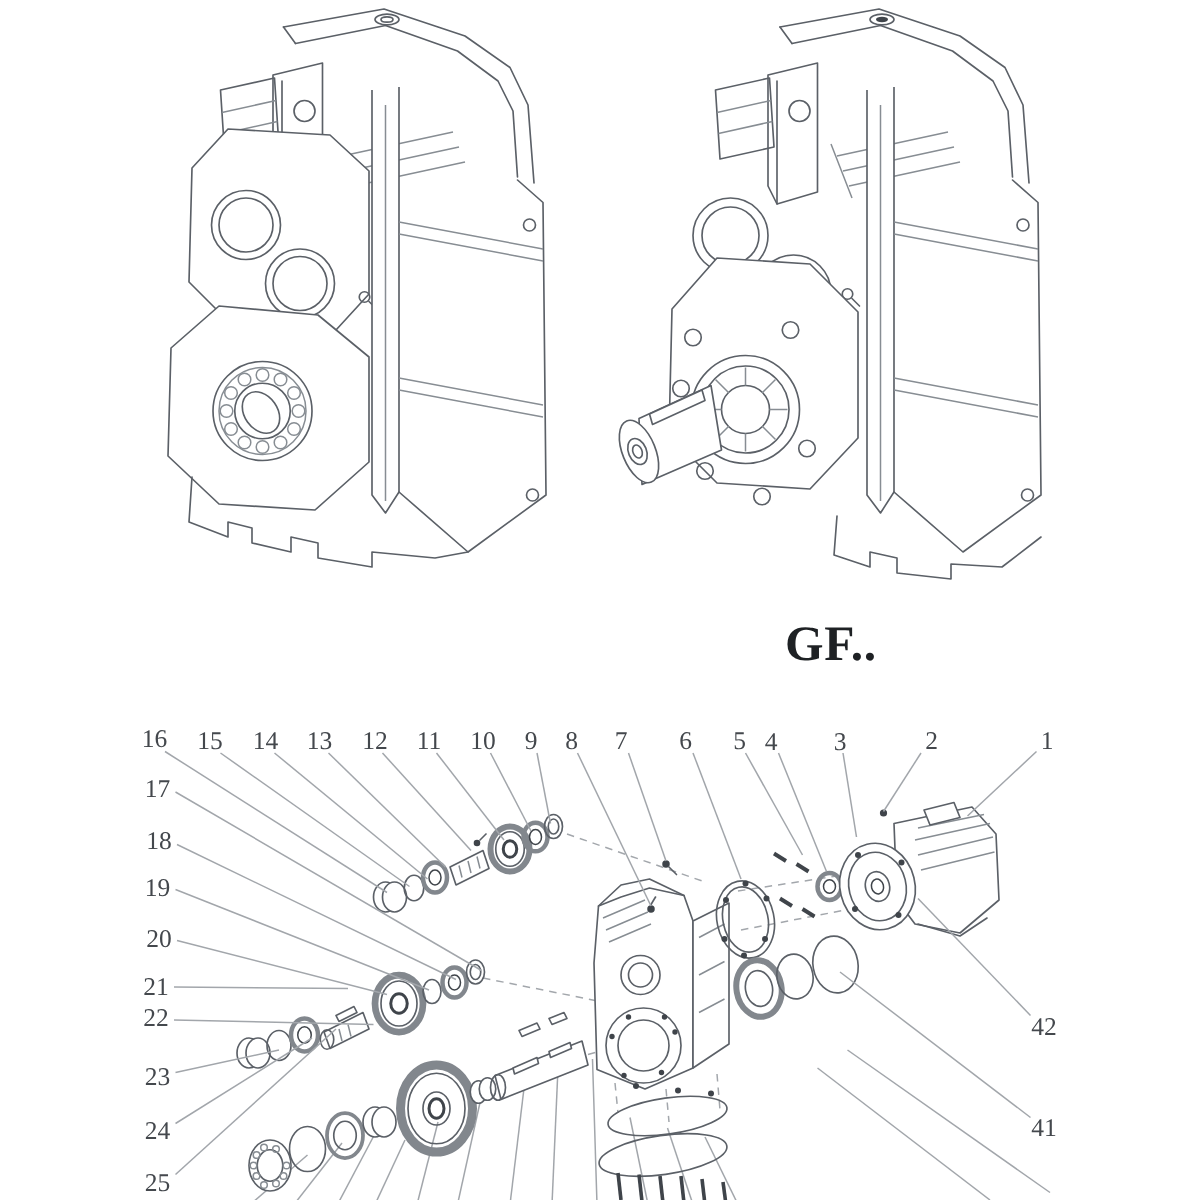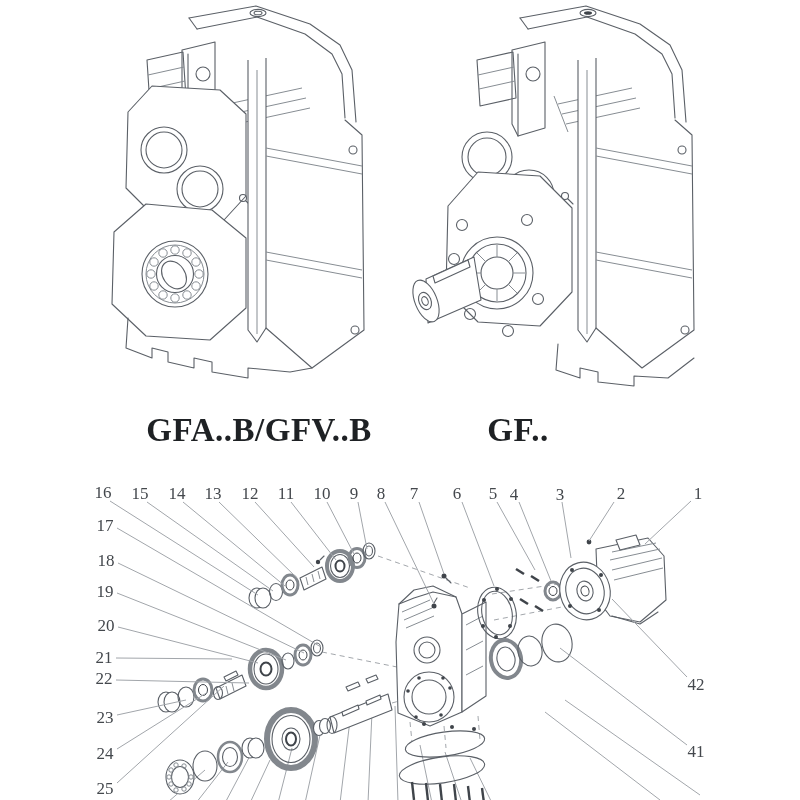--- a/index.html
+++ b/index.html
@@ -134,22 +134,21 @@
 
       <path class="ln" d="M675,120 L692,135 L694,330 L642,368 L596,328"></path>
       <path class="soft" d="M596,148 L692,166 M596,156 L692,174 M596,252 L692,270 M596,260 L692,278"></path>
       <circle class="ln" cx="682" cy="150" r="4"></circle>
       <circle class="ln" cx="685" cy="330" r="4"></circle>
 
       <path class="ln" d="M558,344 L556,370 L580,378 L580,368 L598,372 L598,382 L634,386 L634,376 L668,378 L694,358"></path>
     </g>
   </svg>
 
-  <div class="caption" style="left:259px;top:412px;">GFA..B/GFV..B</div>
-  <div class="caption" style="left:518px;top:412px;">GF..</div>
+  <div class="caption" style="left:554px;top:412px;">GF..</div>
 
   <svg width="800" height="330" viewBox="0 470 800 330" style="top:470px">
 
     <g class="dash">
       <path d="M378,556 L470,588"></path>
       <path d="M492,594 L558,584"></path>
       <path d="M494,620 L562,607"></path>
       <path d="M322,652 L402,668"></path>
       <path d="M392,703 L424,694"></path>
       <path d="M410,722 L412,742 M444,726 L446,748 M478,716 L480,740"></path>

